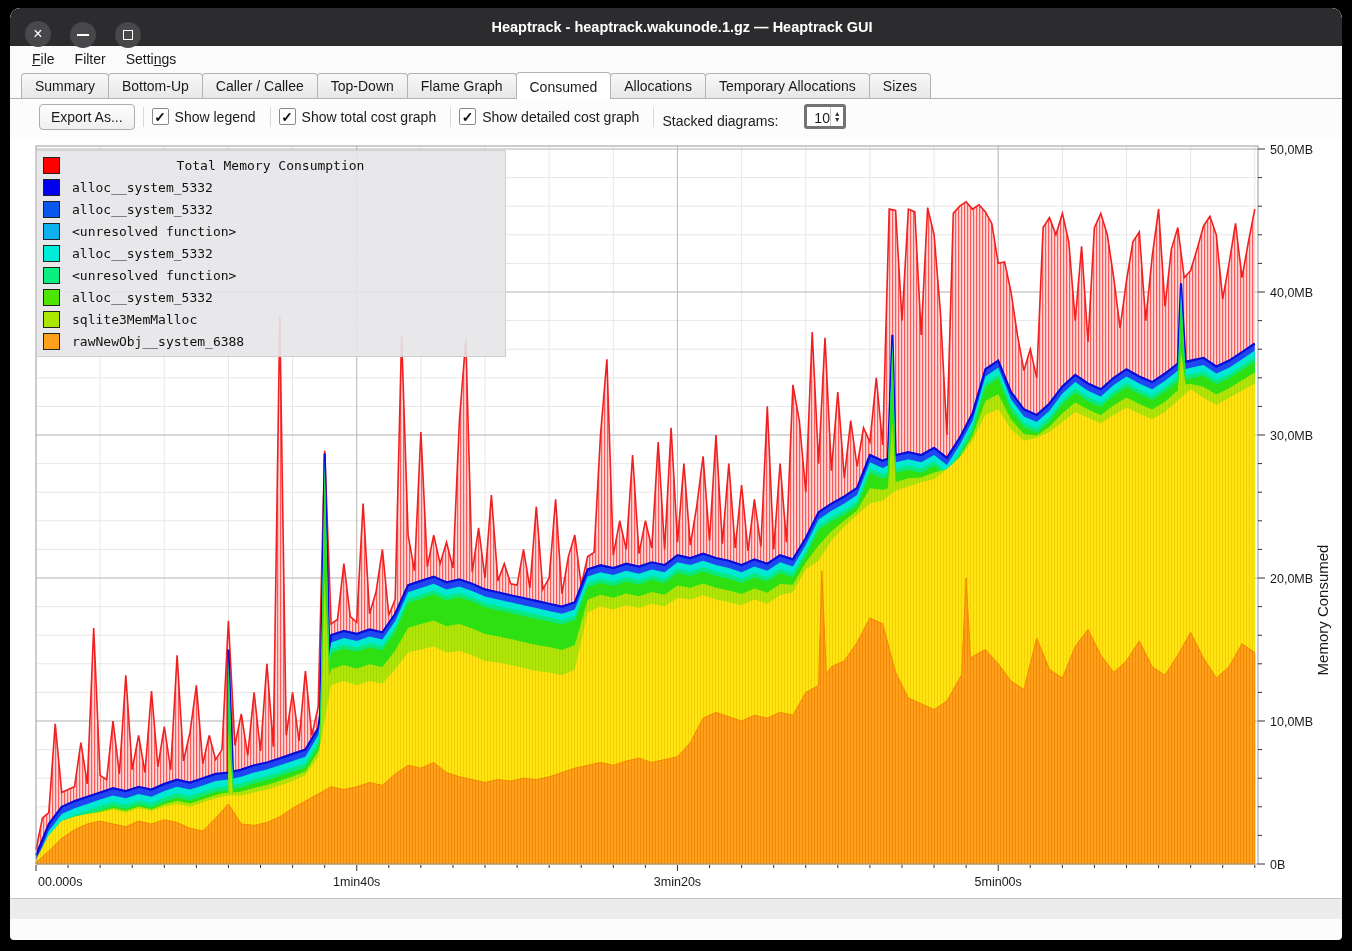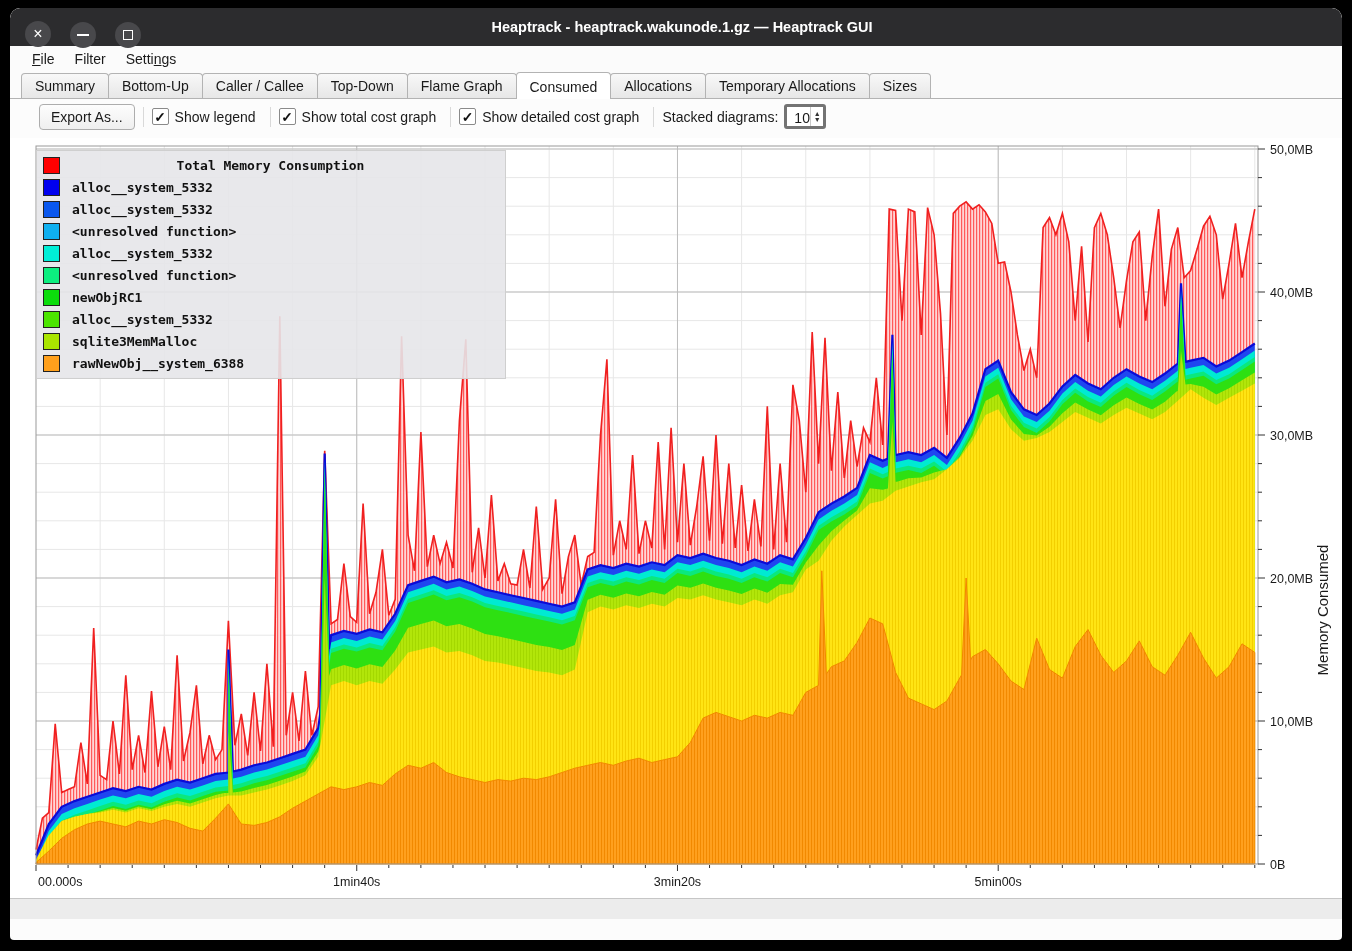--- a/index.html
+++ b/index.html
@@ -32,32 +32,32 @@
   
   .toolbar { height:35px; background:#fcfcfc; display:flex; align-items:center;
              padding-left:29px; font-size:14px; color:#1a1a1a; }
   .btn { border:1px solid #adadad; border-radius:4px; background:linear-gradient(#fdfdfd,#efefef);
          padding:4px 11px; font-size:14px; color:#1a1a1a; }
   .tsep { width:1px; height:20px; background:#d9d9d9; margin:0 8px; }
   .cb { display:flex; align-items:center; margin-right:6px; }
   .cbbox { width:17px; height:17px; border:1px solid #8a8a8a; border-radius:2px; background:#fff;
            display:flex; align-items:center; justify-content:center; font-size:14px; font-weight:bold;
            color:#111; margin-right:6px; }
-  .spingroup { display:flex; align-items:center; }
+  .spingroup { display:flex; align-items:flex-end;gap:20px; }
   .spinbox { margin-left:6px; width:42px; height:25px; border:3px solid #737373; border-radius:3px;
              background:#fff; display:flex; }
   .spinval { flex:1; text-align:left; padding:3px 0 0 7px; font-size:14px; }
   .spinarrows { width:15px; border-left:1px solid #c9c9c9; display:flex; flex-direction:column;
                 align-items:center; justify-content:center; font-size:7px; color:#333; line-height:6px; }
   
   .chartwrap { position:absolute; left:0; top:130px; width:1332px; height:781px; background:#ffffff; }
   .legend { position:absolute; left:26px; top:12px; width:470px;
             background:rgba(229,229,233,0.90); border:1px solid #cfcfcf;
             font-family:"DejaVu Sans Mono", monospace; font-size:13px; color:#111;
-            padding:3px 6px 4px 6px;font-weight:bold; }
+            padding:3px 6px 4px 6px; }
   .lrow { display:flex; align-items:center; height:22px; }
   .lswatch { width:17px; height:17px; border:1px solid #222; flex:0 0 17px; margin-right:12px; }
   .ltitle { flex:1; text-align:center; padding-right:30px; }
   .statusbar { position:absolute; left:0; bottom:0; width:1332px; height:21px; background:#ececec;
                border-top:1px solid #c6c6c6; }
   svg text { font-family:"Liberation Sans", sans-serif; }
 </style>
 </head>
 <body>
 
@@ -315,24 +315,20 @@
         </div>
         <div class="lrow">
           <span class="lswatch" style="background: rgb(0, 238, 215);"></span>
           <span>alloc__system_5332</span>
         </div>
         <div class="lrow">
           <span class="lswatch" style="background: rgb(12, 238, 127);"></span>
           <span>&lt;unresolved function&gt;</span>
         </div>
         <div class="lrow">
-          <span class="lswatch" style="background: rgb(12, 221, 12);"></span>
-          <span>newObjRC1</span>
-        </div>
-        <div class="lrow">
           <span class="lswatch" style="background: rgb(76, 230, 0);"></span>
           <span>alloc__system_5332</span>
         </div>
         <div class="lrow">
           <span class="lswatch" style="background: rgb(170, 230, 0);"></span>
           <span>sqlite3MemMalloc</span>
         </div>
         <div class="lrow">
           <span class="lswatch" style="background: rgb(255, 160, 28);"></span>
           <span>rawNewObj__system_6388</span>

